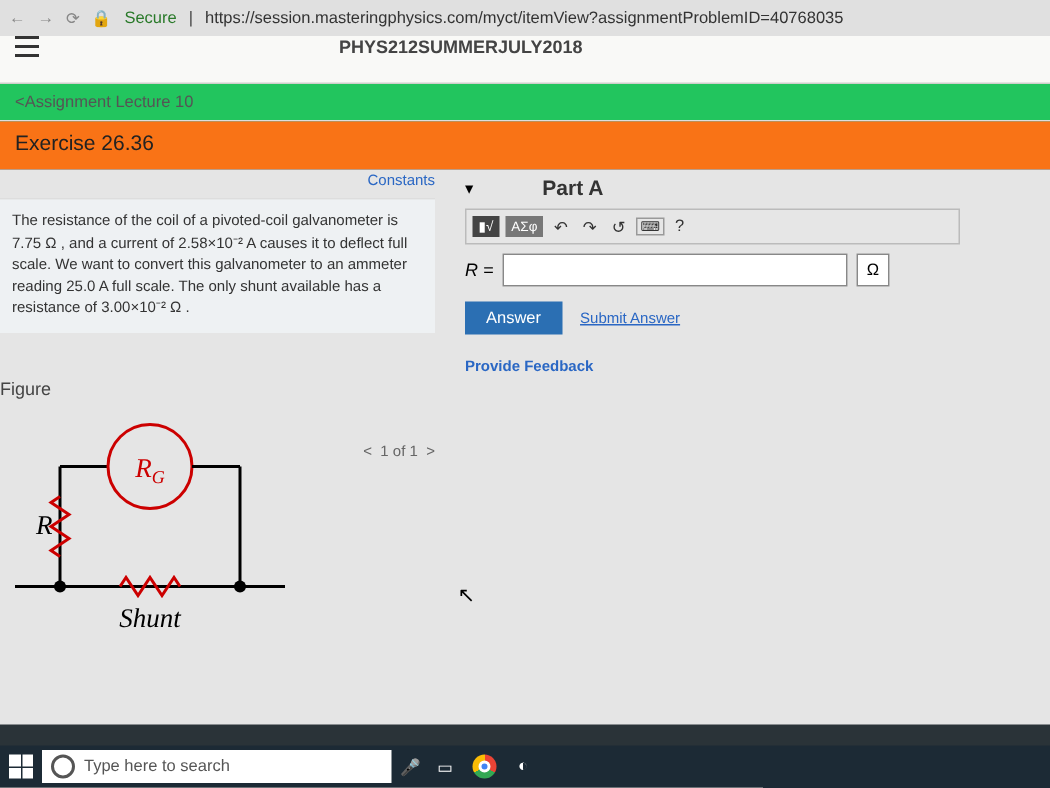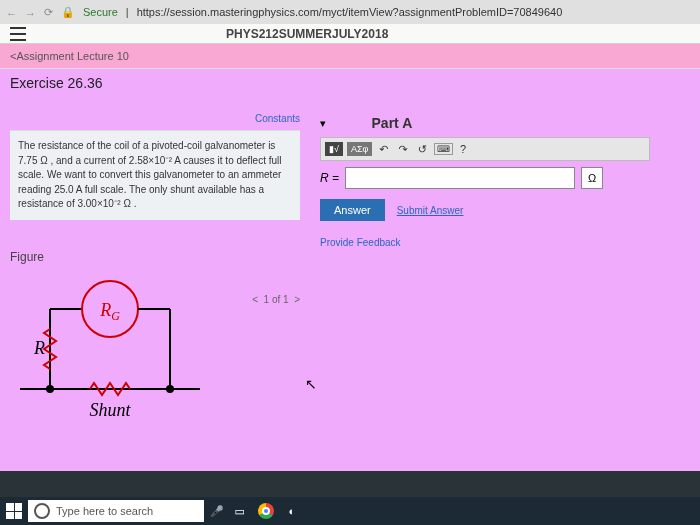--- a/index.html
+++ b/index.html
@@ -1,70 +1,70 @@
 <!DOCTYPE html>
 <html><head>
 <meta charset="utf-8">
 <style>
   * { margin:0; padding:0; box-sizing:border-box; }
   body { font-family: Arial, Helvetica, sans-serif; font-size:11px; background:#2a3338; width:700px; height:525px; overflow:hidden; position:relative; }
   .browser-bar { background:#e0e0e0; height:24px; display:flex; align-items:center; padding:0 6px; gap:8px; font-size:11px; color:#444; }
   .browser-bar .nav { color:#888; }
   .url { color:#333; }
   .secure { color:#2a7a2a; }
-  .top-header { background:#f9f9f7; height:20px; display:flex; align-items:center; padding:0 10px; border-bottom:1px solid #d0d0cc; }
+  .top-header { background:#f9f9f7; height:32px; display:flex; align-items:flex-start; padding:0 10px; border-bottom:1px solid #d0d0cc; }
   .hamburger { width:16px; height:14px; display:flex; flex-direction:column; justify-content:space-between; margin-right:20px; }
   .hamburger span { height:2px; background:#333; }
   .course { color:#444; font-weight:bold; font-size:12px; margin-left:180px; }
-  .crumb { background:#f9a8d4; padding:6px 10px; font-size:11px; color:#555; border-bottom:1px solid #ddd; }
-  .title { background:#f0abfc; padding:6px 10px 10px 10px; font-size:14px; color:#222; }
-  .content { background:#f0abfc; padding:10px; height:370px; position:relative; }
+  .crumb { background:#22c55e; padding:6px 10px; font-size:11px; color:#555; border-bottom:1px solid #ddd; }
+  .title { background:#f97316; padding:6px 10px 10px 10px; font-size:14px; color:#222; }
+  .content { background:#e5e5e5; height:370px; position:relative; }
   .constants { text-align:right; font-size:10px; color:#2a67c4; padding:2px 0 6px 0; border-bottom:1px solid #ddd; width:290px; }
   .two-col { display:flex; gap:20px; }
   .left-col { width:290px; }
   .right-col { width:330px; }
   .desc { background:#eef1f3; padding:8px; font-size:10px; line-height:1.45; color:#333; margin-top:0; }
   .partA { font-size:14px; font-weight:bold; color:#333; padding:4px 0;margin-left:40px; }
   .question { font-size:10px; color:#333; padding:6px 0 10px 0; line-height:1.4; }
   .toolbar { background:#e6e6e6; border:1px solid #bbb; height:24px; display:flex; align-items:center; padding:0 4px; gap:4px; margin-bottom:4px; }
   .tool { background:#444; color:#fff; font-size:9px; padding:2px 4px; }
   .tool-sym { font-size:11px; color:#333; padding:0 3px; }
   .answer-row { display:flex; align-items:center; gap:6px; margin:6px 0 10px 0; }
   .answer-row .R { font-style:italic; font-size:12px; }
   .answer-input { width:230px; height:22px; border:1px solid #888; background:#fff; }
   .unit-box { border:1px solid #888; width:22px; height:22px; display:flex; align-items:center; justify-content:center; background:#fff; font-size:11px; }
   .submit-row { display:flex; align-items:center; gap:12px; margin-top:6px; }
   .submit-btn { background:#2b6fb3; color:#fff; border:none; padding:5px 14px; font-size:11px; cursor:pointer; }
   .req { color:#2a67c4; text-decoration:underline; font-size:10px; }
-  .feedback { color:#2a67c4; font-size:10px; margin-top:16px; }
+  .feedback { color:#2a67c4; font-size:10px; margin-top:16px;font-weight:bold; }
   .figure-label { font-size:12px; color:#444; margin-top:30px; }
   .figure-nav { font-size:10px; color:#666; float:right;margin-top:44px; }
   .figure-img { margin-top:10px; width:200px; height:150px; position:relative; }
   .taskbar { position:absolute; bottom:0; left:0; right:0; height:28px; background:#1c2a35; display:flex; align-items:center; padding:0 6px; gap:6px; }
   .win { width:16px; height:16px; display:grid; grid-template-columns:1fr 1fr; grid-template-rows:1fr 1fr; gap:1px; }
   .win div { background:#fff; }
-  .search-box { background:#fff; width:176px; height:22px; display:flex; align-items:center; padding:0 6px; font-size:11px; color:#555; gap:6px; }
+  .search-box { background:#fff; width:233px; height:22px; display:flex; align-items:center; padding:0 6px; font-size:11px; color:#555; gap:6px; }
   .circle-icon { width:16px; height:16px; border:2px solid #fff; border-radius:50%; }
   .task-icon { width:20px; height:20px; display:flex; align-items:center; justify-content:center; }
   .chrome { width:16px; height:16px; border-radius:50%; background: conic-gradient(#ea4335 0 120deg,#34a853 120deg 240deg,#fbbc05 240deg 360deg); position:relative; }
   .chrome::after { content:""; position:absolute; inset:4px; background:#4285f4; border-radius:50%; border:2px solid #fff; }
   .cursor-hand { position:absolute; left:305px; top:275px; font-size:14px; color:#000; }
   svg text { font-family: 'Times New Roman', serif; }
 </style>
 </head>
 <body>
 
 <div class="browser-bar">
   <span class="nav">←</span>
   <span class="nav">→</span>
   <span class="nav">⟳</span>
   <span>🔒</span>
   <span class="secure">Secure</span>
   <span>|</span>
-  <span class="url">https://session.masteringphysics.com/myct/itemView?assignmentProblemID=70849640</span>
+  <span class="url">https://session.masteringphysics.com/myct/itemView?assignmentProblemID=40768035</span>
 </div>
 
 <div class="top-header">
   <div class="hamburger">
       <span></span>
       <span></span>
       <span></span>
     </div>
   <div class="course">PHYS212SUMMERJULY2018</div>
 </div>

